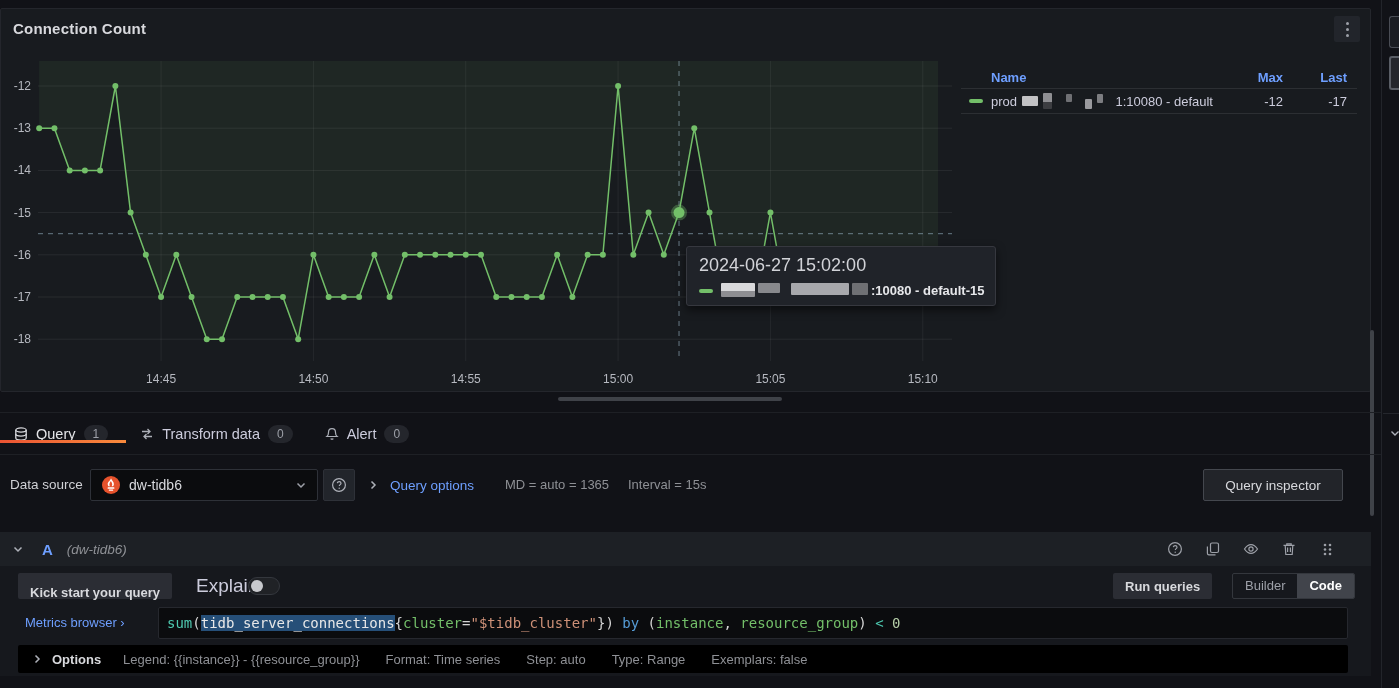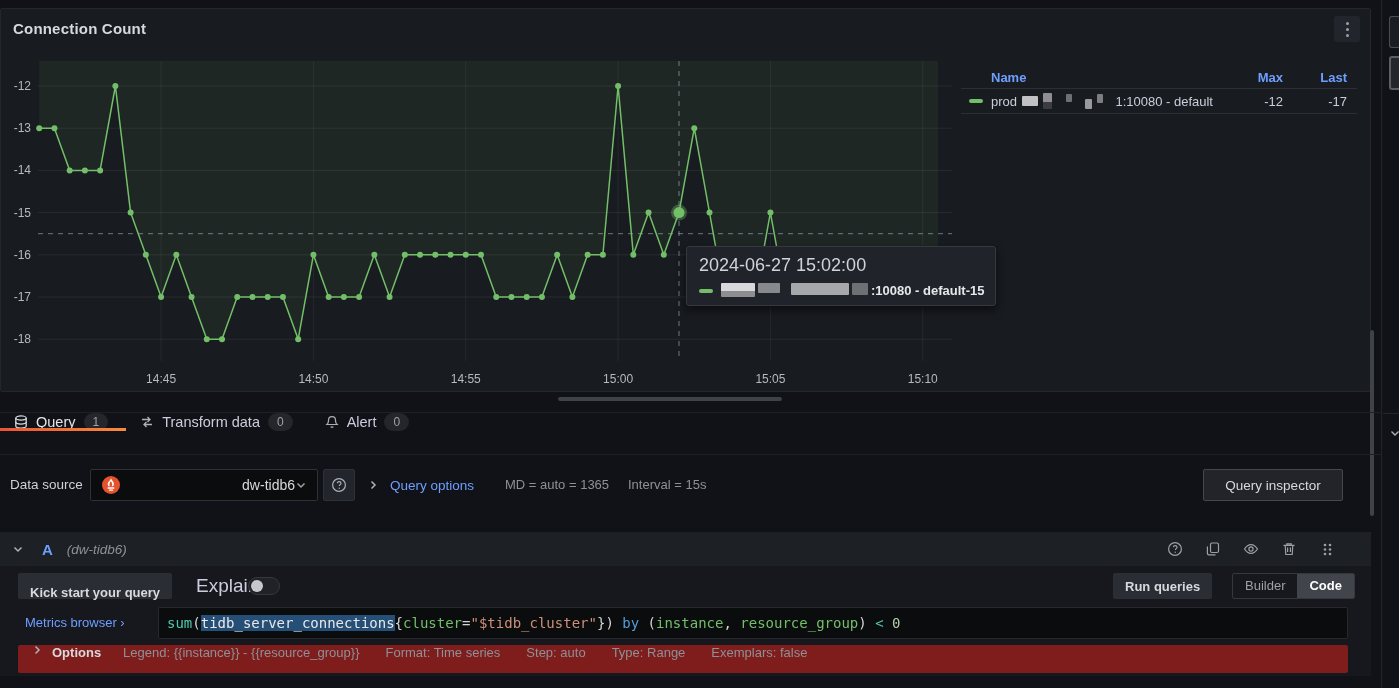--- a/index.html
+++ b/index.html
@@ -48,38 +48,38 @@
 
   
   .h-scroll { position:absolute; left:558px; top:397px; width:224px; height:4px;
               background:#3f4248; border-radius:2px; }
   .v-scroll { position:absolute; left:1370px; top:330px; width:4px; height:186px;
               background:#3f4248; border-radius:2px; }
 
   
   .tabs-topline { position:absolute; left:0; top:412px; width:1381px; height:1px; background:#1e2025; }
   .tabs { position:absolute; left:0; top:413px; width:1381px; height:42px;
-          display:flex; align-items:flex-start; border-bottom:1px solid #1e2025; }
+          display:flex; align-items:center; border-bottom:1px solid #1e2025; }
   .tab { position:relative; display:flex; align-items:center; gap:8px; padding:0 18px 0 14px;
          cursor:pointer; color:#ccccdc; font-size:14.5px; }
   .tab.active { color:#e4e5e8; }
   .tab.active::after { content:""; position:absolute; left:0; right:0; bottom:0; height:3px;
                        background:linear-gradient(90deg,#eb5433,#f98a3c); }
   .tab .ticon { display:flex; color:#adb0b8; }
   .tab.active .ticon { color:#d8d9dd; }
   .badge { background:#24262c; color:#9da0a8; font-size:12px; border-radius:9px;
            padding:2px 9px; line-height:14px; }
 
   
   .ds-row { position:absolute; left:0; top:468px; width:1381px; height:34px; }
   .ds-label { position:absolute; left:10px; top:0; line-height:34px; font-size:13.5px;
               font-weight:500; color:#d0d1d6; }
   .ds-select { position:absolute; left:90px; top:1px; width:228px; height:32px;
                background:#0b0c0e; border:1px solid #2e3138; border-radius:2px;
-               display:flex; align-items:center; padding:12px 10px; cursor:pointer;text-align:right; }
+               display:flex; align-items:center; padding:12px 10px; cursor:pointer; }
   .ds-select .name { color:#d8d9dd; font-size:14px; margin-left:8px; flex:1; }
   .help-btn { position:absolute; left:323px; top:1px; width:32px; height:32px;
               background:#22252b; border:1px solid #2e3138; border-radius:2px;
               display:flex; align-items:center; justify-content:center; cursor:pointer; color:#aeb1b9; }
   .qo-toggle { position:absolute; left:368px; top:0; height:34px; display:flex;
                align-items:center; gap:12px; cursor:pointer; }
   .qo-label { color:#6e9fff; font-size:13.5px; font-weight:500; }
   .qo-stat { position:absolute; top:0; line-height:34px; font-size:13px; color:#8e9095; }
   .qo-md { left:505px; }
   .qo-int { left:628px; }
@@ -122,21 +122,21 @@
              font-weight:500; color:#6e9fff; cursor:pointer; }
   .code-input { position:absolute; left:158px; top:41px; width:1190px; height:32px;
                 background:#0b0c0e; border:1px solid #26282e; border-radius:2px;
                 display:flex; align-items:center; padding:0 8px; cursor:text;
                 font-family:"DejaVu Sans Mono", monospace; font-size:14px; white-space:pre; }
   .tk-fn { color:#4ec9b0; } .tk-kw { color:#569cd6; } .tk-label { color:#73bf69; }
   .tk-str { color:#ce9178; } .tk-num { color:#b5cea8; } .tk-plain { color:#d4d4d4; }
   .tk-sel { color:#e8e8e8; background:#264f78; }
 
   .opts-row { position:absolute; left:18px; top:79px; width:1330px; height:28px;
-              background:#7f1d1d; border-radius:2px; display:flex; 
+              background:#000000; border-radius:2px; display:flex; align-items:center;
               font-size:13px; color:#8e9095; cursor:pointer; }
   .opts-row .chev { margin:0 10px 0 14px; color:#aeb1b9; display:flex; }
   .opts-label { color:#d8d9dd; font-weight:700; margin-right:22px; }
   .opt-item { margin-right:26px; white-space:nowrap; }
 
   
   .right-divider { position:absolute; left:1381px; top:0; width:1px; height:688px; background:#22242a; }
   .sliver { position:absolute; left:1382px; top:0; width:17px; height:688px; background:#111217; }
   .sliver-btn1 { position:absolute; left:7px; top:16px; width:14px; height:32px;
                  background:#1b1d22; border:1px solid #4a4d55; border-right:none;

